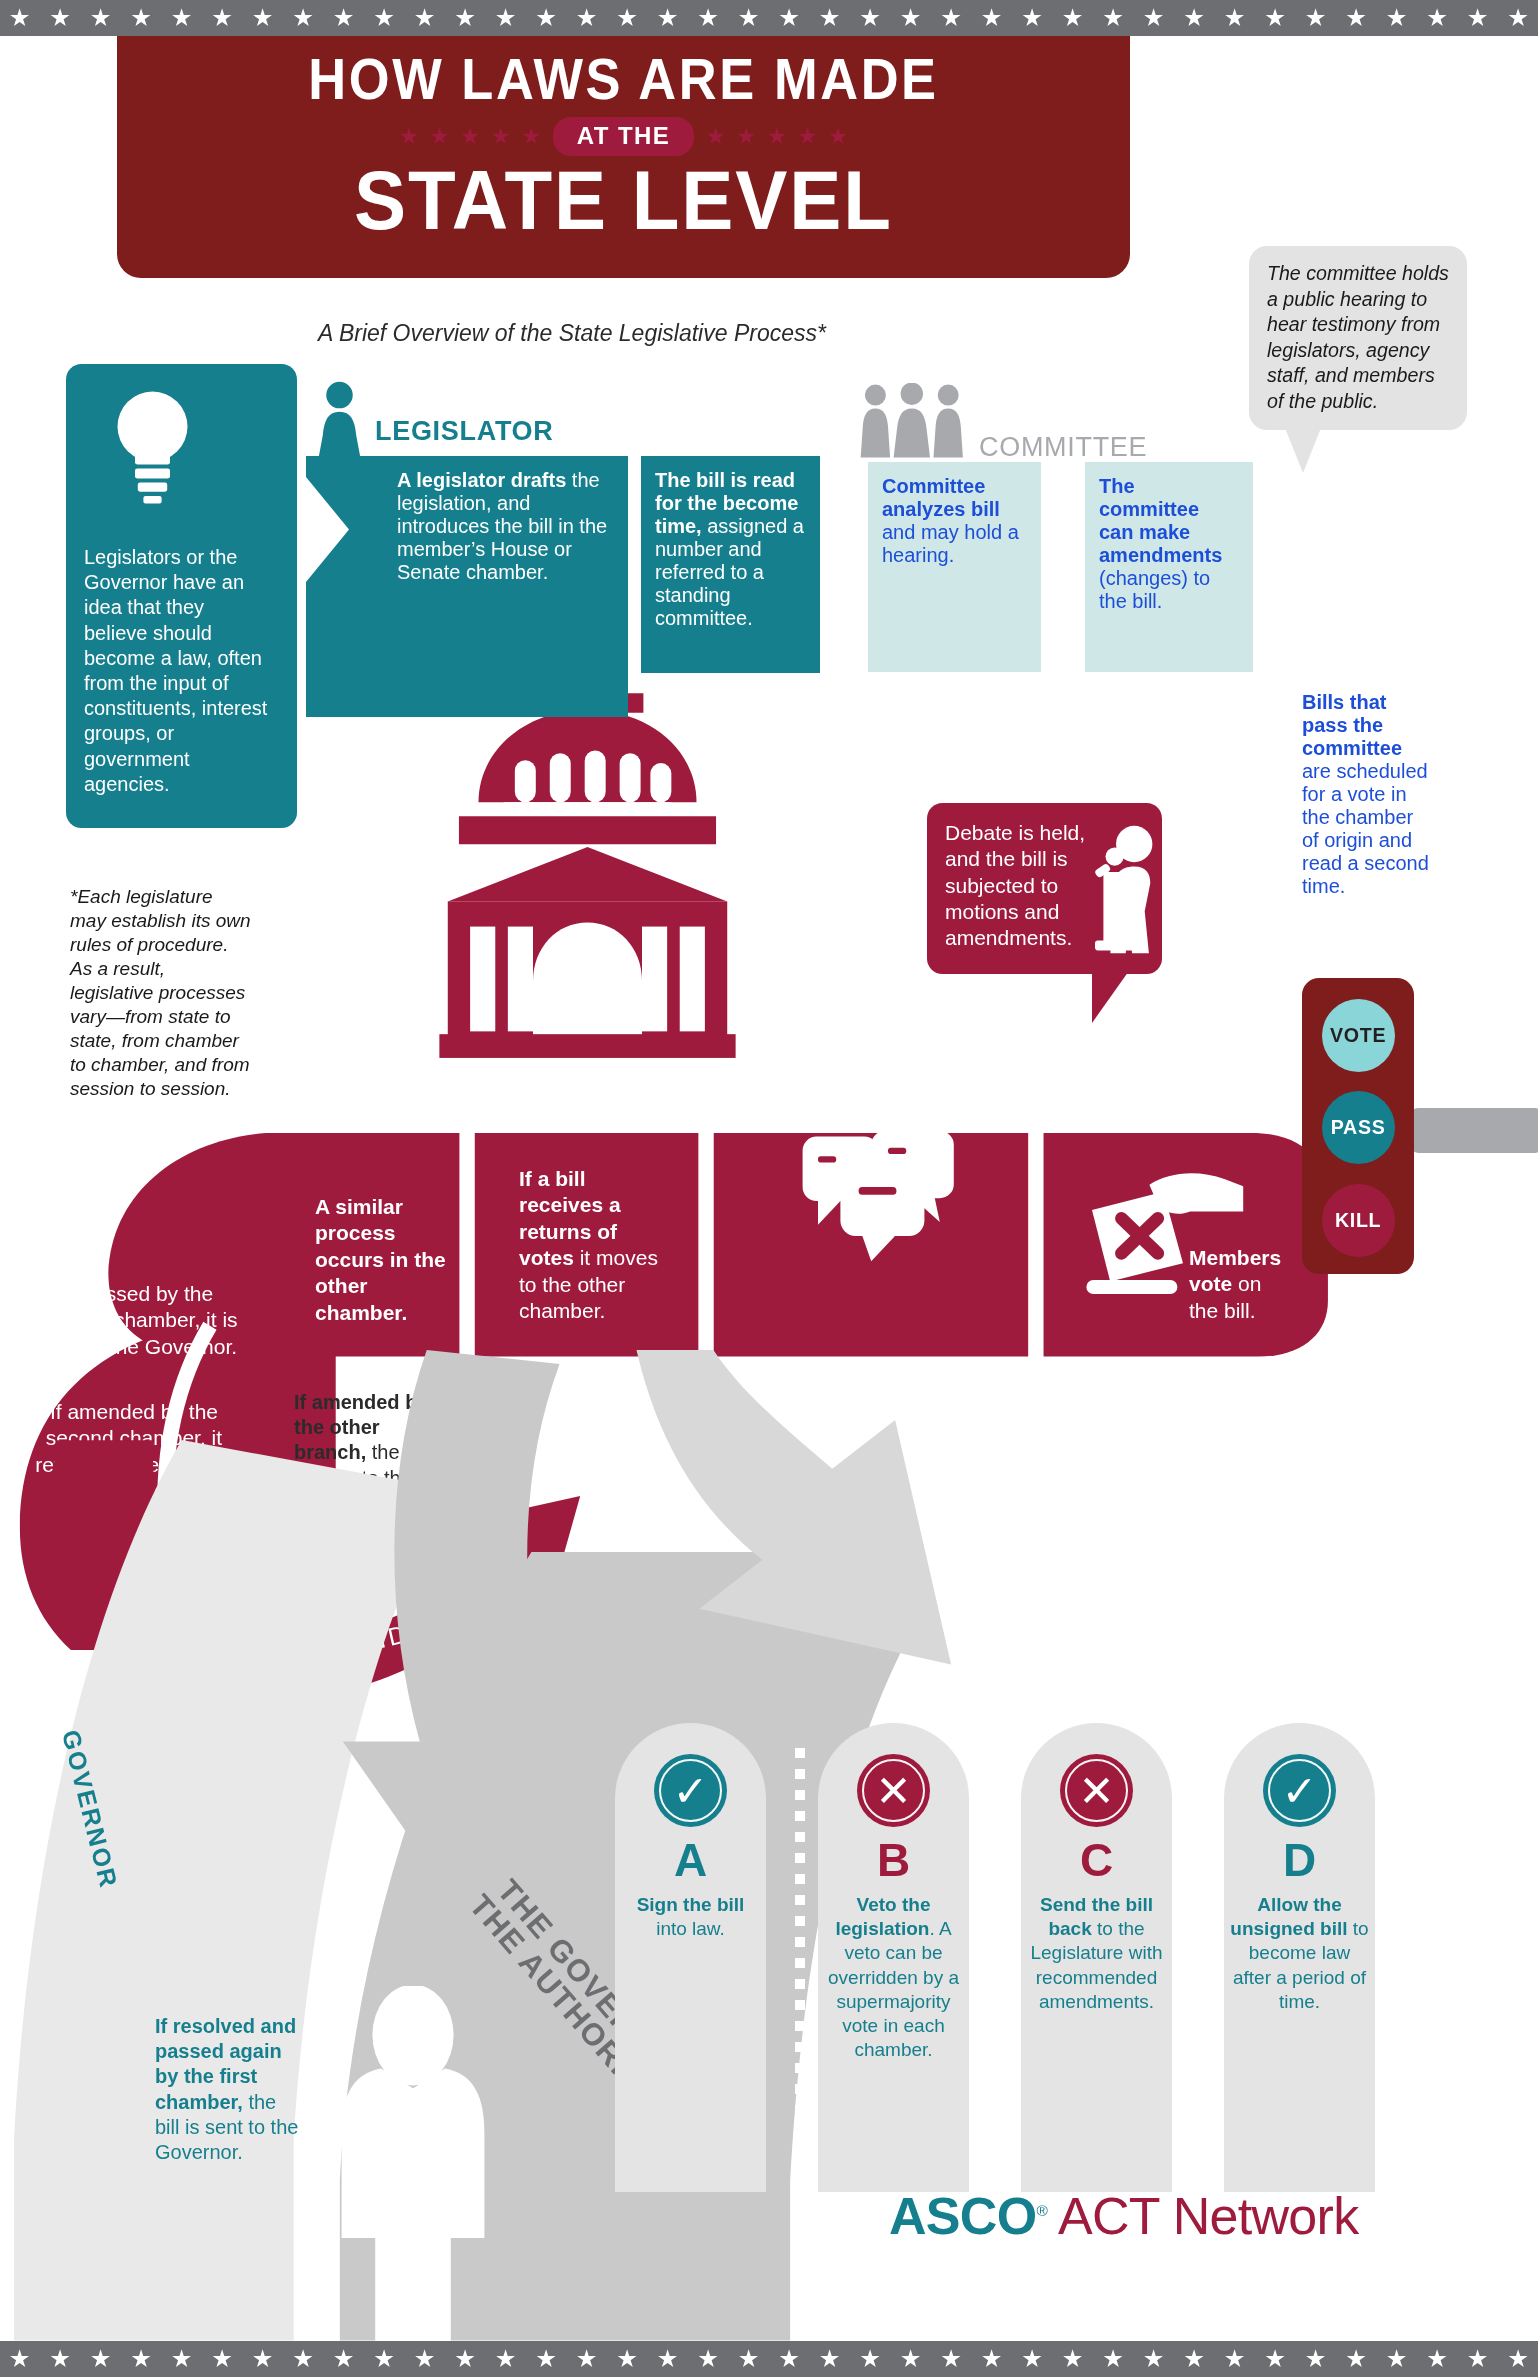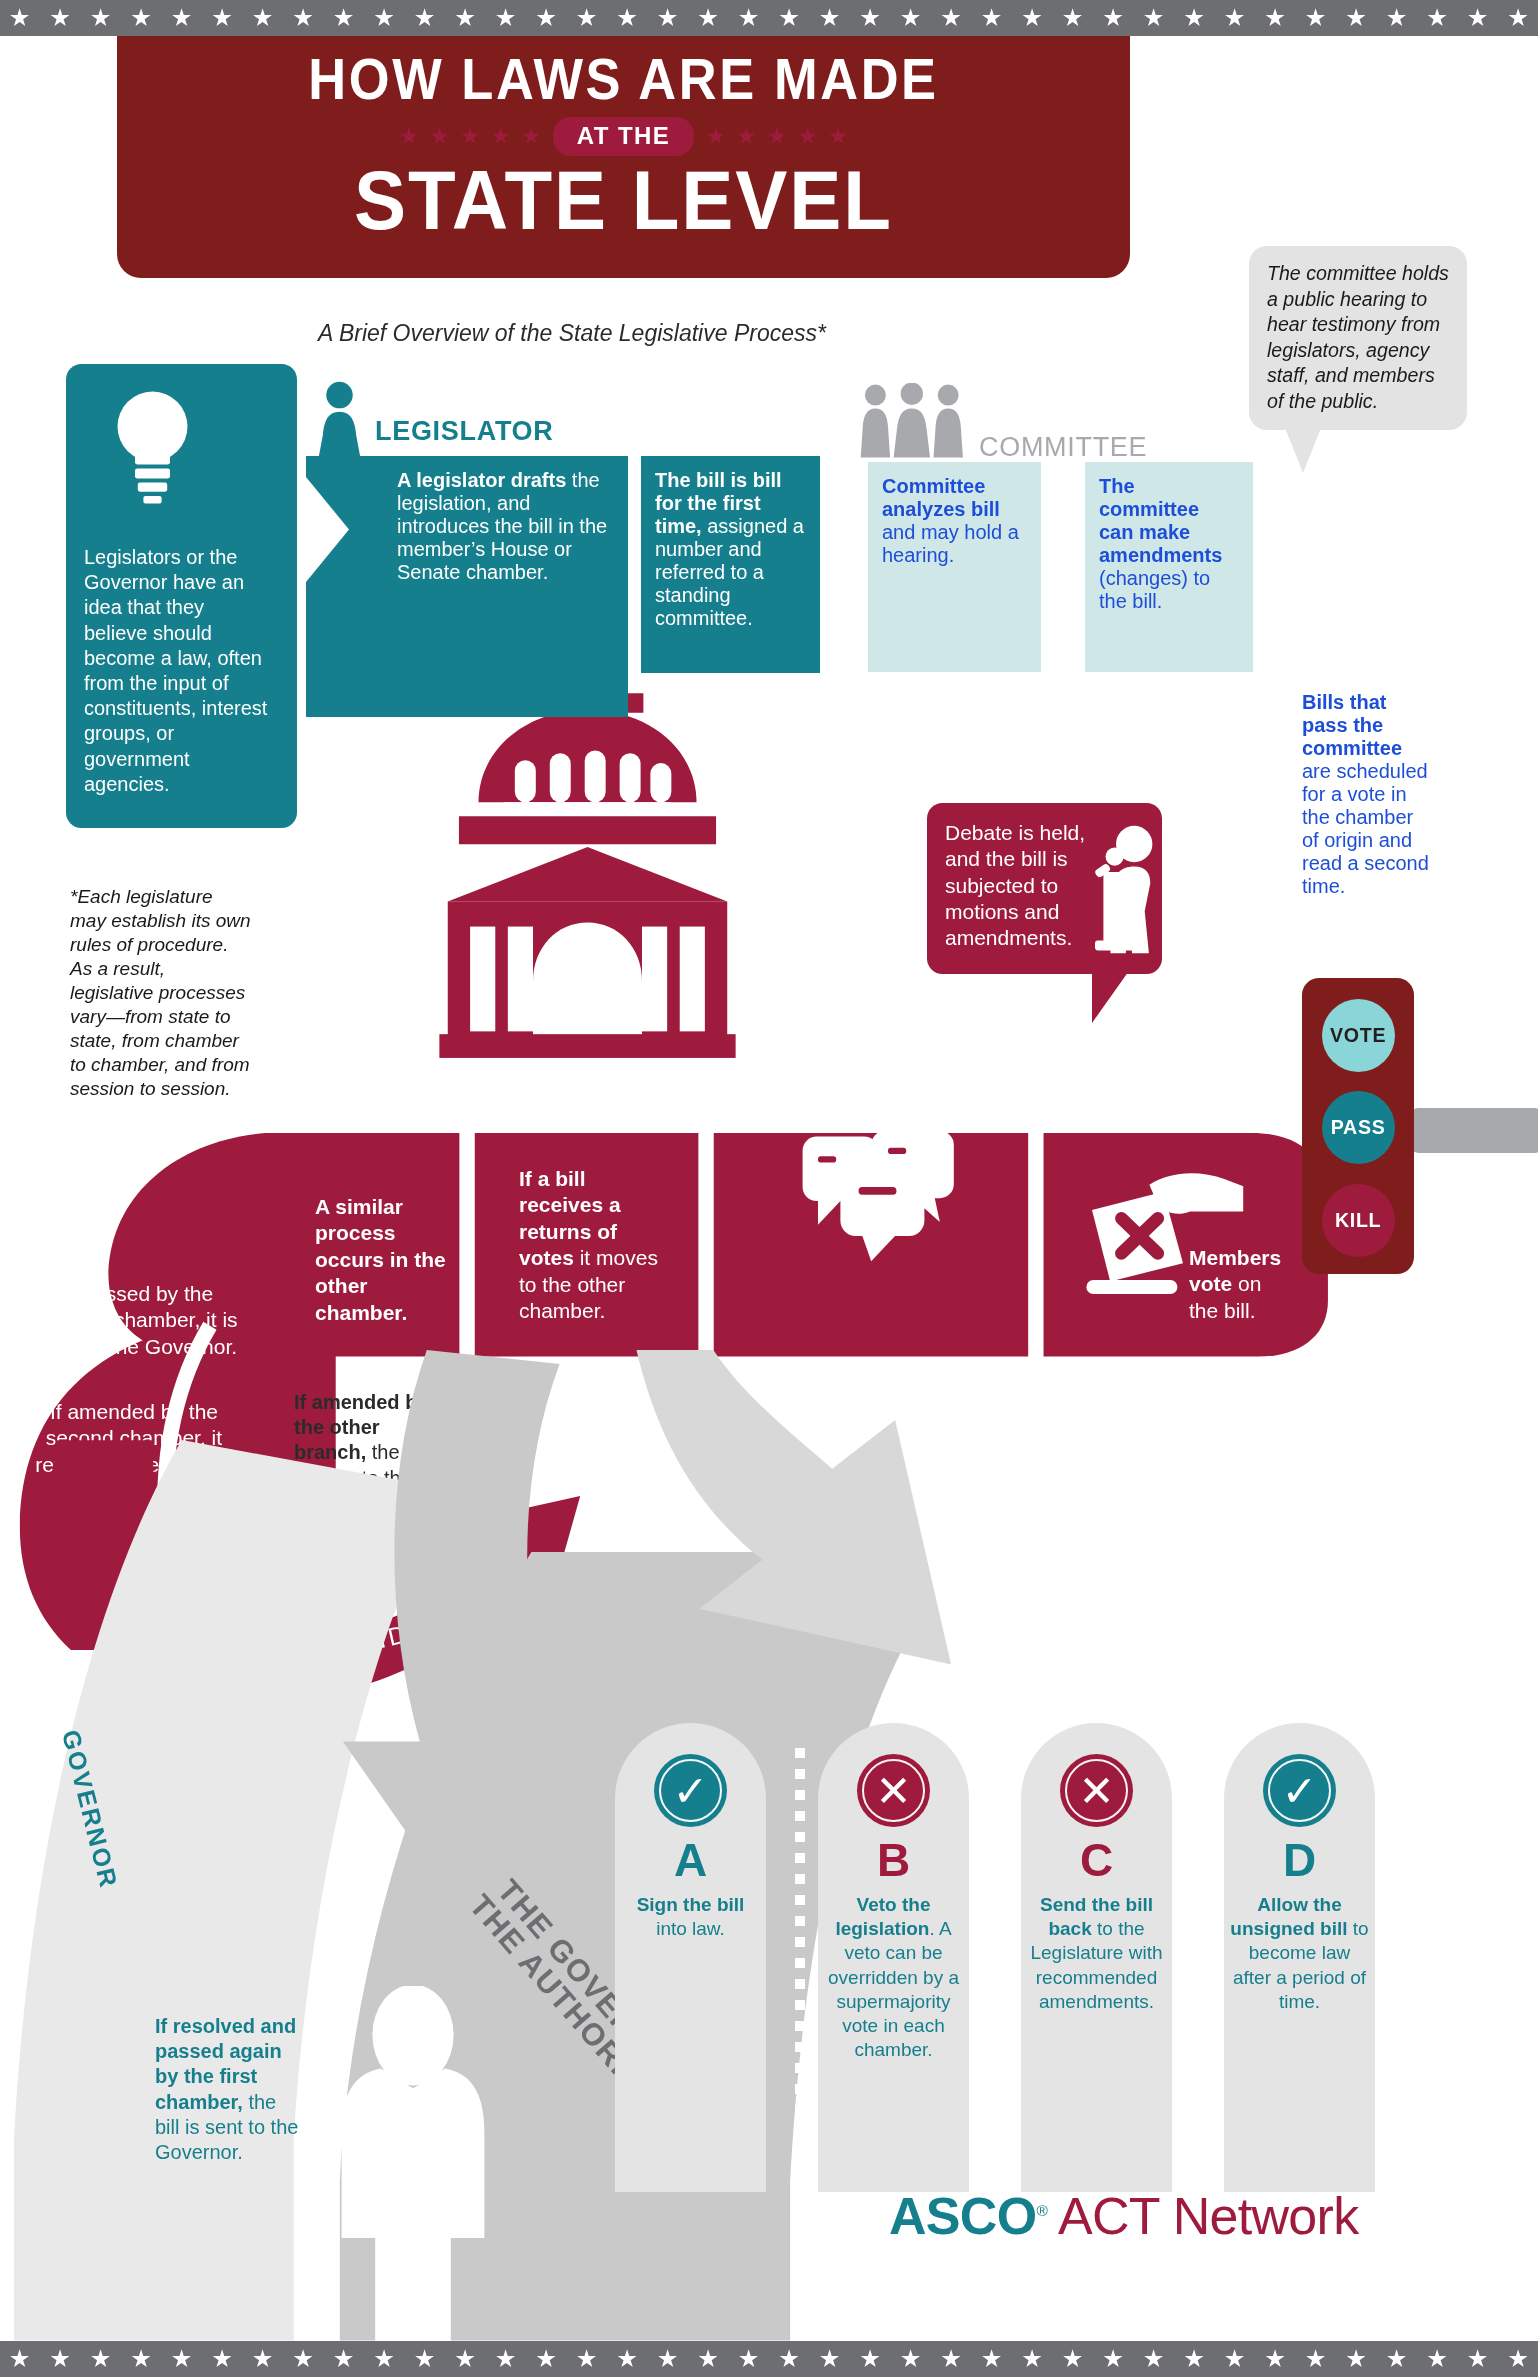--- a/index.html
+++ b/index.html
@@ -274,21 +274,21 @@
   <div class="cat-label" style="left:979px; top:416px; color:#a7a9ac; font-weight:normal;margin-top:16px;">COMMITTEE</div>
 
   <div class="fbox teal" style="left:306px; top:456px; width:322px; height:261px;">
     <div class="arrow-w" style="left:0; top:21px;"></div>
     <div style="margin-left:77px; font-size:20px;">
       <span class="b">A legislator drafts</span><span> the legislation, and introduces the bill in the member’s House or Senate chamber.</span>
     </div>
   </div>
 
   <div class="fbox teal" style="left:641px; top:456px; width:179px; height:217px; font-size:20px;">
-    <span class="b">The bill is bill for the first time,</span><span> assigned a number and referred to a standing committee.</span>
+    <span class="b">The bill is read for the become time,</span><span> assigned a number and referred to a standing committee.</span>
   </div>
 
   <div class="fbox ltblue" style="left:868px; top:462px; width:173px; height:210px; font-size:20px;">
     <span class="b">Committee analyzes bill</span><span> and may hold a hearing.</span>
   </div>
 
   <div class="fbox ltblue" style="left:1085px; top:462px; width:168px; height:210px; font-size:20px;">
     <span class="b">The committee can make amendments</span><span> (changes) to the bill.</span>
   </div>
 

